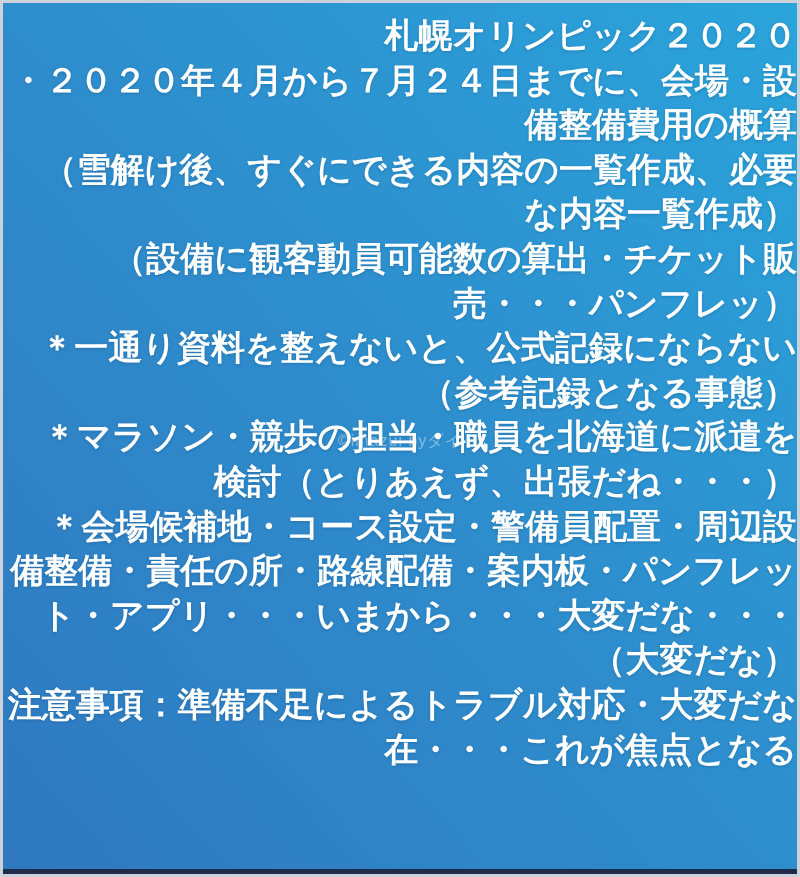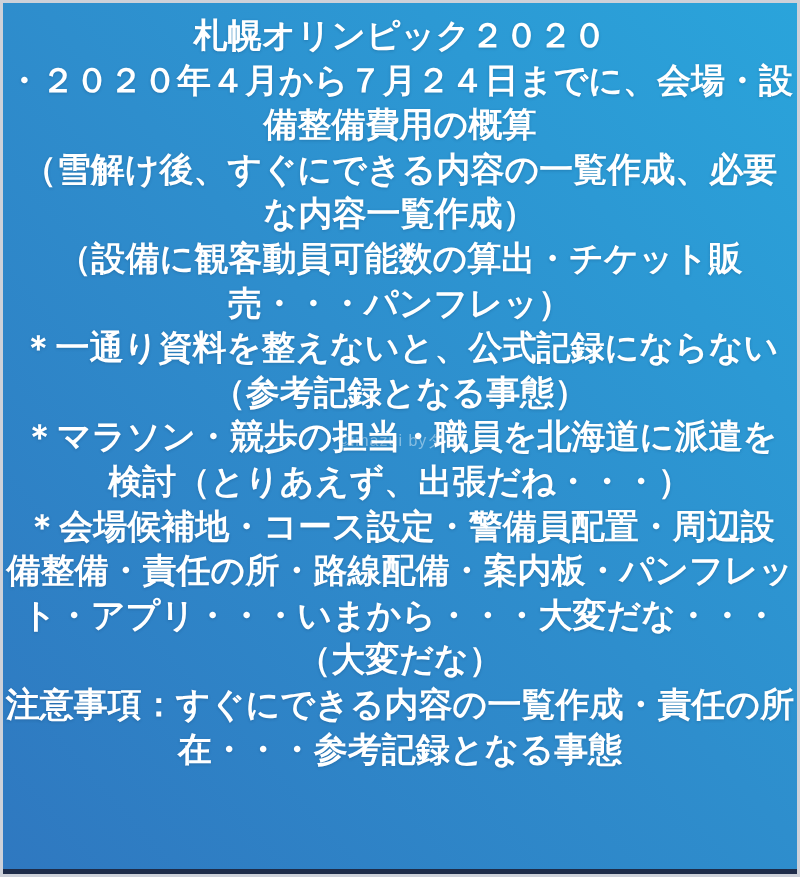--- a/index.html
+++ b/index.html
@@ -41,20 +41,21 @@
     text-align: center;
     color: var(--text-color, #ffffff);
     font-size: 34px;
     font-weight: 800;
     line-height: 44.6px;
     letter-spacing: 0;
     text-shadow: 0 1px 3px rgba(10, 50, 90, 0.25);
   }
   .line {
     white-space: nowrap;
+    text-align: right;
   }
   .bottom-bar {
     position: absolute;
     left: 0;
     right: 0;
     bottom: 0;
     height: 5px;
     z-index: 3;
     background: var(--bar-color, #1e2c49);
   }
@@ -75,19 +76,19 @@
     <div class="line">（設備に観客動員可能数の算出・チケット販</div>
     <div class="line">売・・・パンフレッ）</div>
     <div class="line">＊一通り資料を整えないと、公式記録にならない</div>
     <div class="line">（参考記録となる事態）</div>
     <div class="line">＊マラソン・競歩の担当・職員を北海道に派遣を</div>
     <div class="line">検討（とりあえず、出張だね・・・）</div>
     <div class="line">＊会場候補地・コース設定・警備員配置・周辺設</div>
     <div class="line">備整備・責任の所・路線配備・案内板・パンフレッ</div>
     <div class="line">ト・アプリ・・・いまから・・・大変だな・・・</div>
     <div class="line">（大変だな）</div>
-    <div class="line">注意事項：すぐにできる内容の一覧作成・責任の所</div>
-    <div class="line">在・・・参考記録となる事態</div>
+    <div class="line">注意事項：準備不足によるトラブル対応・大変だな</div>
+    <div class="line">在・・・これが焦点となる</div>
   </div>
 
   <div class="bottom-bar"></div>
 
 </div>
 
 </body></html>

